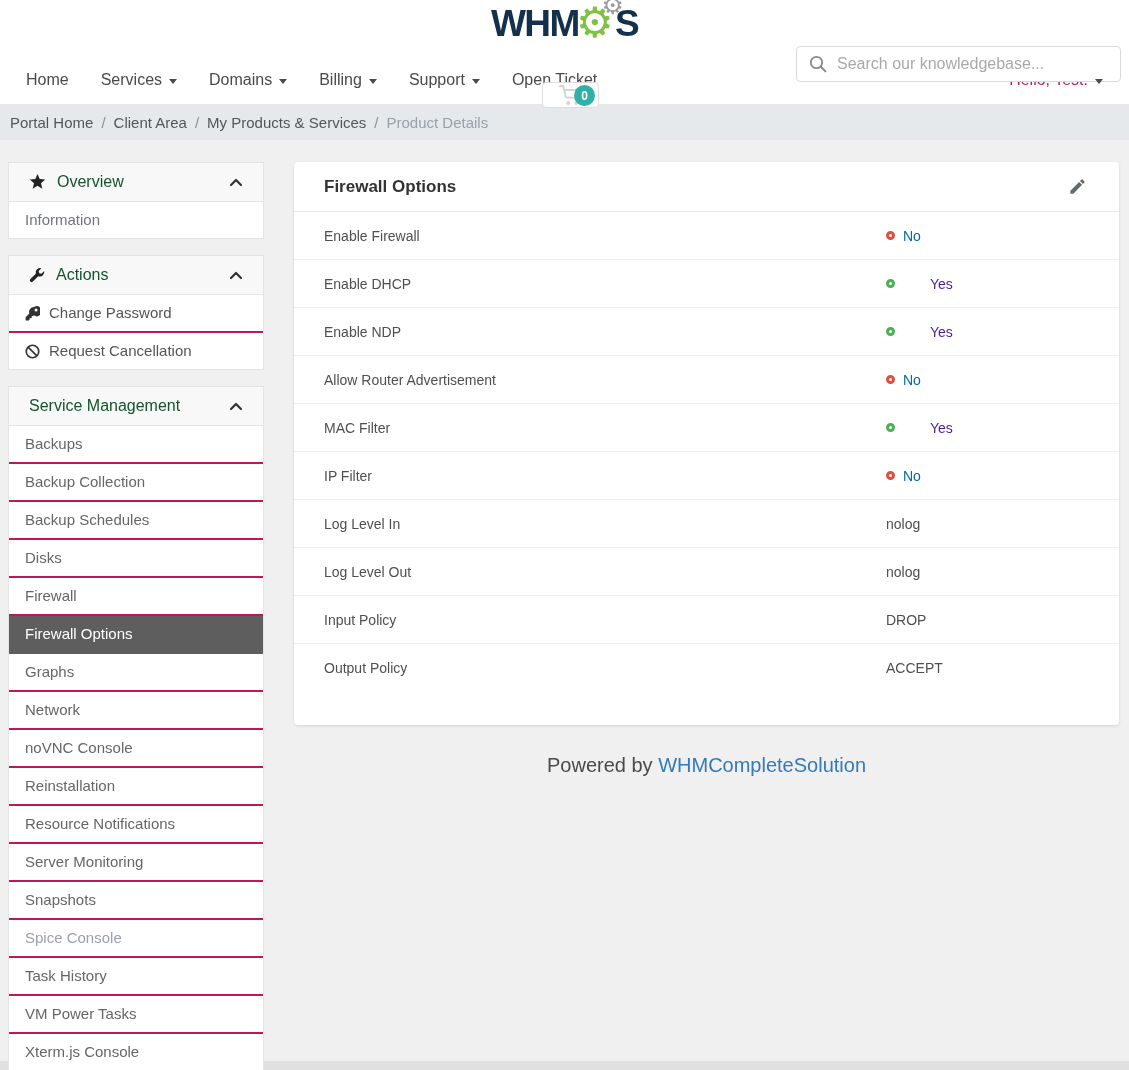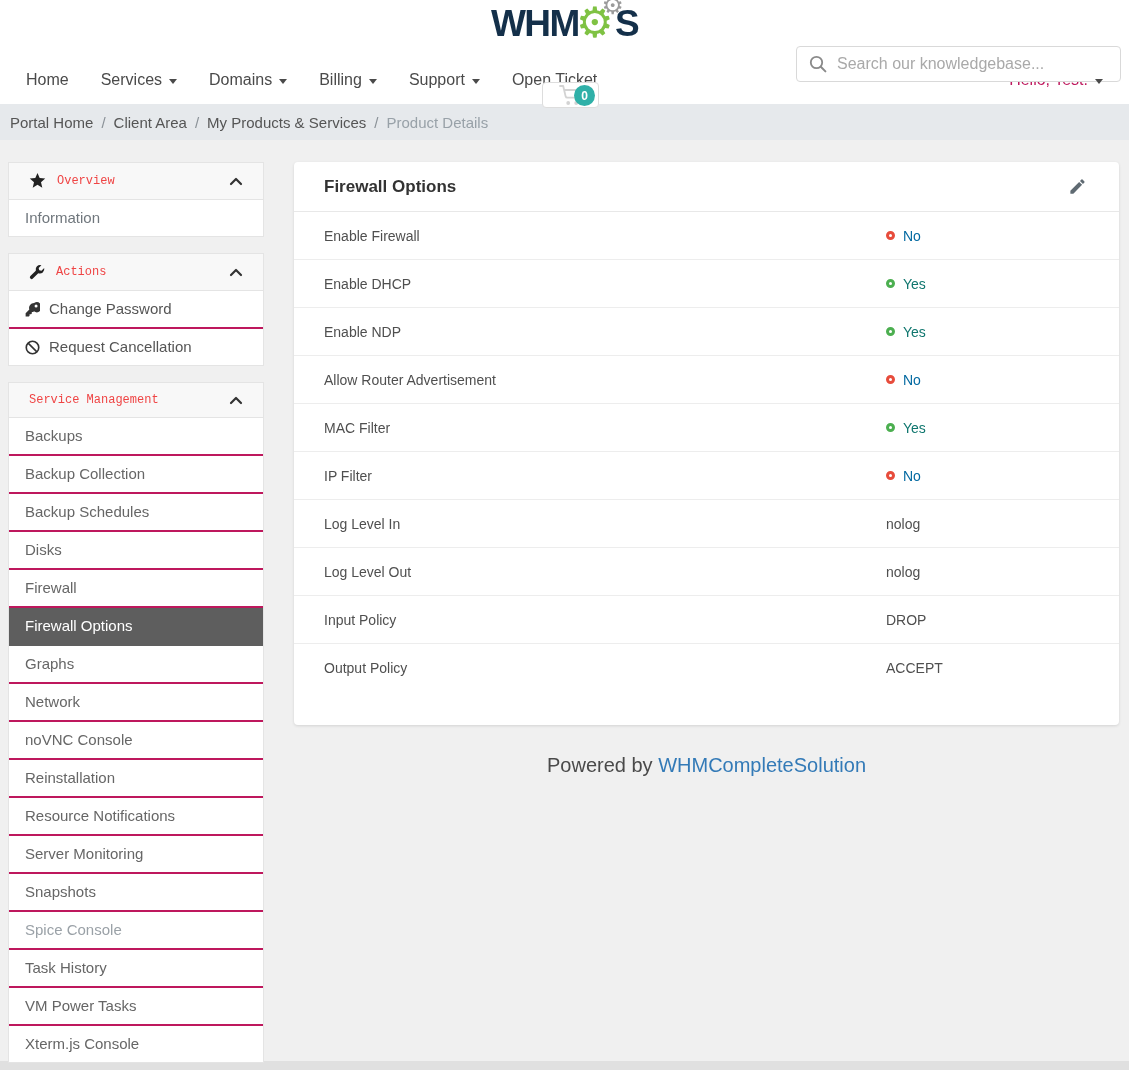--- a/index.html
+++ b/index.html
@@ -33,21 +33,21 @@
   .crumb { color:#555; cursor:pointer; }
   .crumb.current { color:#98a1a8; cursor:default; }
   .crumb-sep { color:#8a9197; margin:0 8px; }
 
   
   .content { height:921px; background:#f0f0f0; display:flex; align-items:flex-start; padding:22px 10px 0 8px; }
 
   
   .sidebar { width:256px; flex:none; }
   .spanel { background:#fff; border:1px solid #e4e4e4; margin-bottom:16px; }
-  .spanel-header { background:#f8f8f8; border-bottom:1px solid #e4e4e4; padding:10px 20px; display:flex; align-items:center; font-size:12px; color:#ef4444; cursor:pointer;font-family:Liberation Mono, monospace; }
+  .spanel-header { background:#f8f8f8; border-bottom:1px solid #e4e4e4; padding:10px 20px; display:flex; align-items:center; font-size:16px; color:#14532d; cursor:pointer; }
   .spanel-header .hicon { margin-right:11px; display:flex; }
   .spanel-header .chev { margin-left:auto; display:flex; }
   .side-item { display:flex; align-items:center; padding:8px 16px; font-size:15px; line-height:20px; color:#666; border-bottom:2px solid #be185d; cursor:pointer; text-decoration:none; background:#fff; }
   .side-item:last-child { border-bottom:none; }
   .side-item .iicon { margin-right:9px; display:flex; }
   .side-item.info { color:#70777d; }
   .side-item.action { color:#555; }
   .side-item.active { background:#5e5e5e; color:#fff; border-bottom-color:#5e5e5e; }
   .side-item.muted { color:#9aa1a7; }
 
@@ -56,21 +56,21 @@
   .card { background:#fff; border-radius:4px; box-shadow:0 1px 3px rgba(0,0,0,0.12); padding-bottom:33px; }
   .card-header { padding:13px 30px; border-bottom:1px solid #e8e8e8; display:flex; align-items:center; }
   .card-title { font-size:17px; font-weight:bold; color:#333; }
   .edit-btn { margin-left:auto; cursor:pointer; display:flex; padding:2px; }
 
   .frow { height:48px; display:flex; align-items:center; padding:0 30px; border-bottom:1px solid #ededed; }
   .frow:last-of-type { border-bottom:none; }
   .frow-label { flex:1; font-size:14px; color:#4f4f4f; }
   .frow-value { width:203px; flex:none; font-size:14px; color:#4f4f4f; display:flex; align-items:center; }
   .ring { width:9px; height:9px; border-radius:50%; border:3px solid; margin-right:8px; flex:none; }
-  .frow-value.yes { color:#0f766e; }
+  .frow-value.yes { color:#4c1d95;gap:27px; }
   .frow-value.yes .ring { border-color:#4caf50; }
   .frow-value.no { color:#0369a1; }
   .frow-value.no .ring { border-color:#e74c3c; }
 
   .powered { margin-top:29px; text-align:center; font-size:20px; color:#4a4a4a; }
   .powered a { color:#337ab7; text-decoration:none; cursor:pointer; }
 </style>
 </head>
 <body>
 

